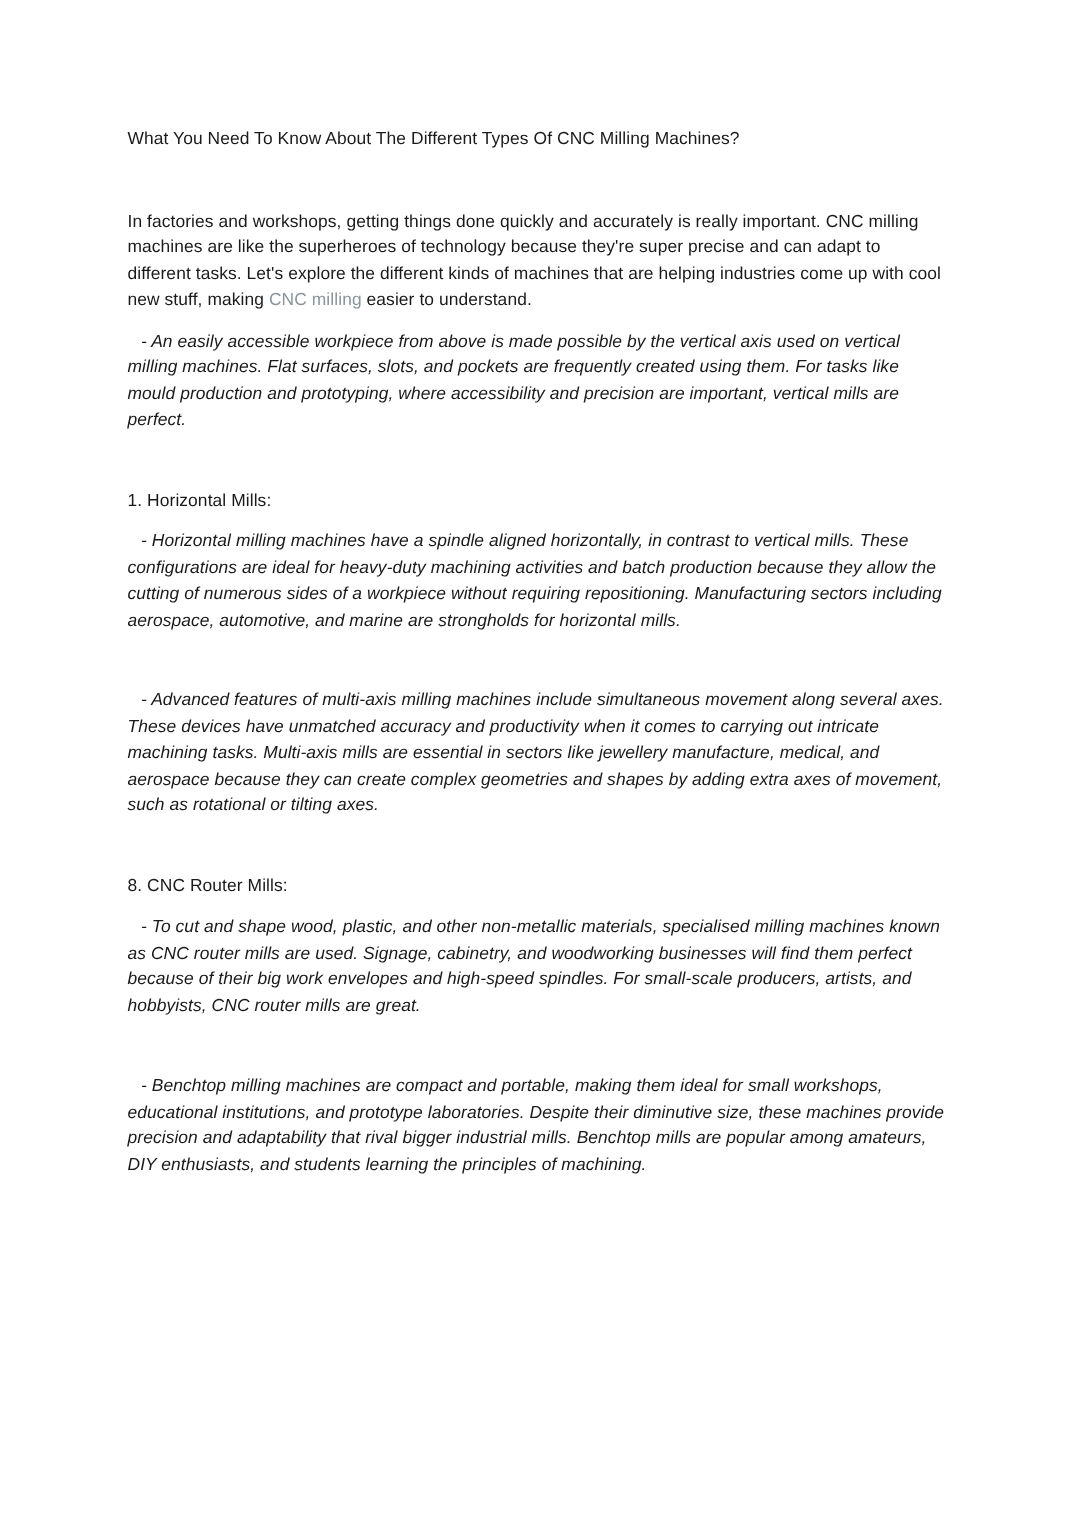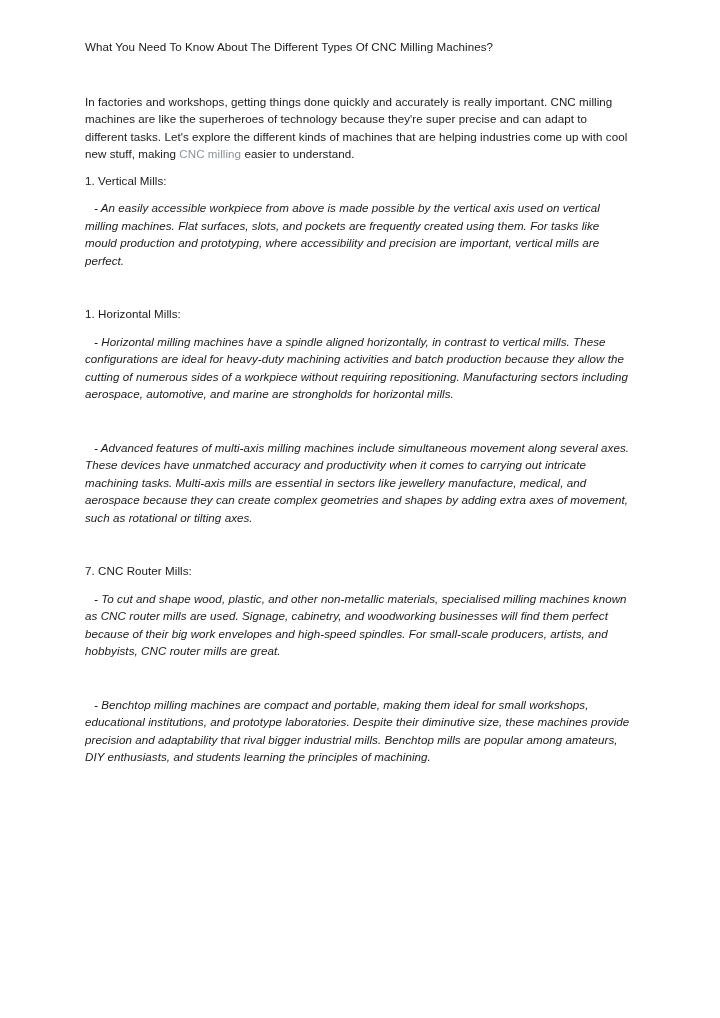--- a/index.html
+++ b/index.html
@@ -13,21 +13,21 @@
     font-family: "Liberation Sans", sans-serif;
     color: #1a1a1a;
     -webkit-font-smoothing: antialiased;
   }
   .page {
     position: relative;
     width: 720px;
     height: 1018px;
     background: #ffffff;
     box-sizing: border-box;
-    padding: 38px 90px 0 85px;
+    padding: 84px 90px 0 85px;
     overflow: hidden;
   }
   .doc-title {
     font-size: 11.6px;
     line-height: 17.5px;
     color: #1a1a1a;
     margin: 0 0 0 0;
     letter-spacing: 0.005em;
   }
   .intro {
@@ -71,35 +71,34 @@
 </head>
 <body>
 
 <div class="page">
 
   <div class="doc-title">What You Need To Know About The Different Types Of CNC Milling Machines?</div>
 
   <p class="intro"><span>In factories and workshops, getting things done quickly and accurately is really important. CNC milling machines are like the superheroes of technology because they're super precise and can adapt to different tasks. Let's explore the different kinds of machines that are helping industries come up with cool new stuff, making </span><a class="inline-link">CNC milling</a><span> easier to understand.</span></p>
 
   <div class="section">
-    <div class="section-heading">1. Vertical Mills:</div>
     <p class="section-body">- An easily accessible workpiece from above is made possible by the vertical axis used on vertical milling machines. Flat surfaces, slots, and pockets are frequently created using them. For tasks like mould production and prototyping, where accessibility and precision are important, vertical mills are perfect.</p>
   </div>
 
   <div class="section spaced">
     <div class="section-heading">1. Horizontal Mills:</div>
     <p class="section-body">- Horizontal milling machines have a spindle aligned horizontally, in contrast to vertical mills. These configurations are ideal for heavy-duty machining activities and batch production because they allow the cutting of numerous sides of a workpiece without requiring repositioning. Manufacturing sectors including aerospace, automotive, and marine are strongholds for horizontal mills.</p>
   </div>
 
   <div class="section spaced">
     <p class="section-body">- Advanced features of multi-axis milling machines include simultaneous movement along several axes. These devices have unmatched accuracy and productivity when it comes to carrying out intricate machining tasks. Multi-axis mills are essential in sectors like jewellery manufacture, medical, and aerospace because they can create complex geometries and shapes by adding extra axes of movement, such as rotational or tilting axes.</p>
   </div>
 
   <div class="section spaced">
-    <div class="section-heading">7. CNC Router Mills:</div>
+    <div class="section-heading">8. CNC Router Mills:</div>
     <p class="section-body">- To cut and shape wood, plastic, and other non-metallic materials, specialised milling machines known as CNC router mills are used. Signage, cabinetry, and woodworking businesses will find them perfect because of their big work envelopes and high-speed spindles. For small-scale producers, artists, and hobbyists, CNC router mills are great.</p>
   </div>
 
   <div class="section spaced">
     <p class="section-body">- Benchtop milling machines are compact and portable, making them ideal for small workshops, educational institutions, and prototype laboratories. Despite their diminutive size, these machines provide precision and adaptability that rival bigger industrial mills. Benchtop mills are popular among amateurs, DIY enthusiasts, and students learning the principles of machining.</p>
   </div>
 
 </div>
 
 </body></html>

